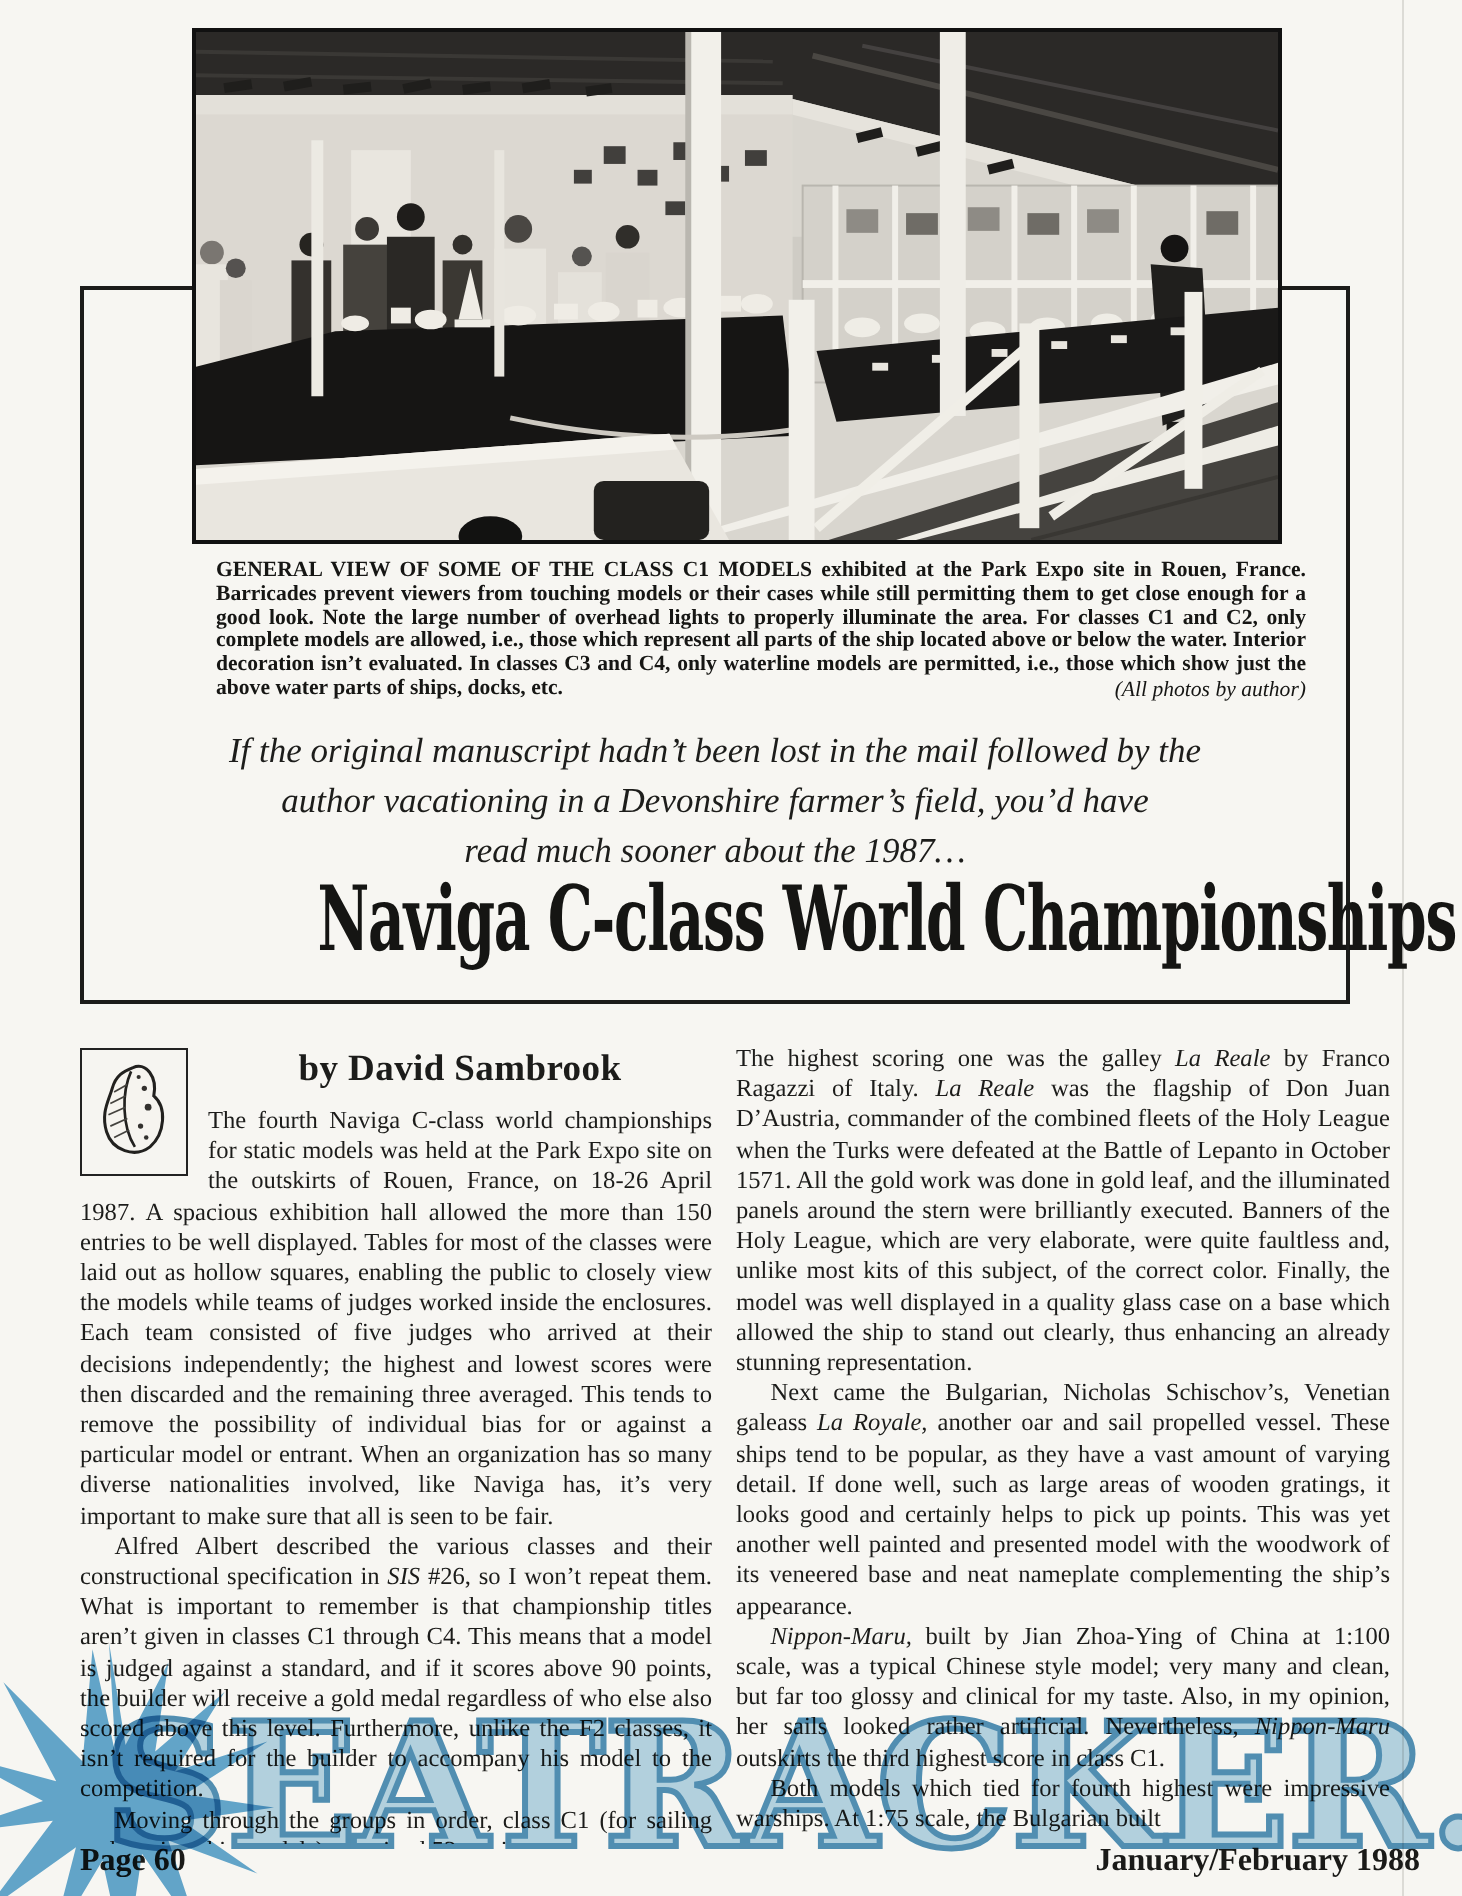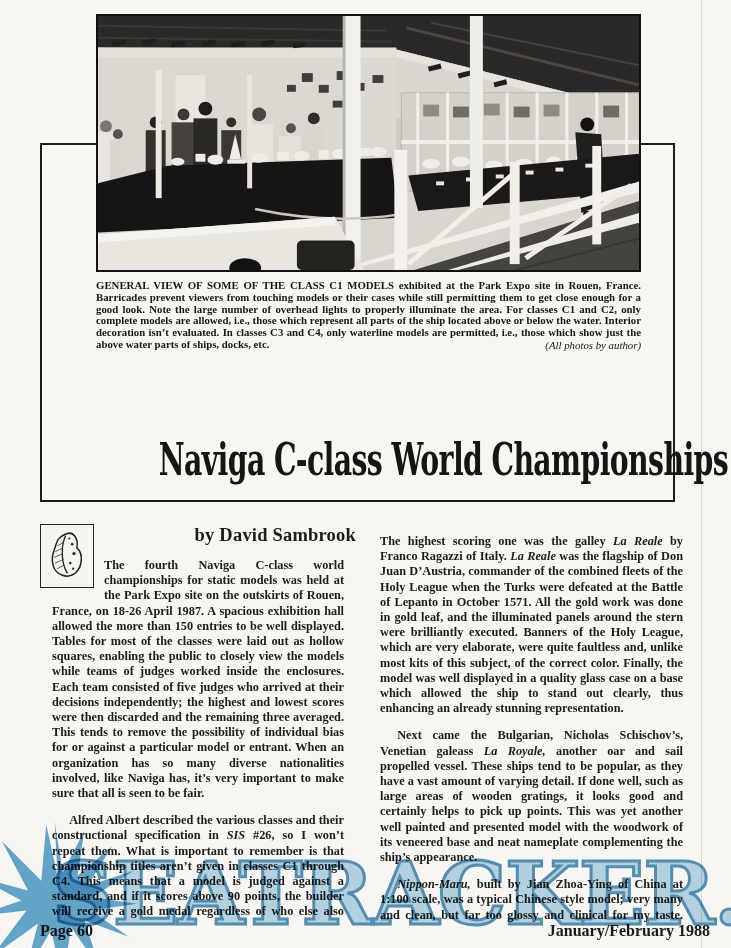--- a/index.html
+++ b/index.html
@@ -12,21 +12,21 @@
 
   
   .photo-frame{
     position:absolute; left:96px; top:14px; width:545px; height:258px;
     border:2px solid #111; box-sizing:border-box; background:#d9d6cf; z-index:5;
   }
   .photo-frame svg{display:block; width:100%; height:100%;}
 
   
   .caption{
-    position:absolute; left:96px; top:280px; width:545px; z-index:5;
+    position:absolute; left:108px; top:280px; width:545px; z-index:5;
     font-weight:bold; font-size:10.8px; line-height:11.8px; text-align:justify;
     color:#161614;
   }
   .caption-credit{
     position:absolute; right:0; bottom:-1px; font-weight:normal; font-style:italic;
     font-size:10.8px; background:transparent;
   }
 
   
   .feature-box{
@@ -51,23 +51,23 @@
     font-size:12.3px; line-height:15.2px; text-align:justify; color:#1c1c1a;
   }
   .column-left{left:40px; width:316px;}
   .column-right{left:368px; width:327px;}
   .byline-icon{
     float:left; width:54px; height:64px; margin:2px 10px 4px 0;
     border:1.5px solid #222; box-sizing:border-box; background:#f6f5f1;
   }
   .byline{
     font-weight:bold; font-size:18.5px; line-height:22px; margin:2px 0 7px 0;
-    text-align:right; letter-spacing:.2px;
-  }
-  .body-p{margin:12px;font-weight:bold;}
+    text-align:center; letter-spacing:.2px;
+  }
+  .body-p{margin:0;}
   .body-p.indent{text-indent:1.4em;}
 
   
   .footer-left,.footer-right{
     position:absolute; top:922px; font-weight:bold; font-size:16px; z-index:6;text-align:center;
   }
   .footer-left{left:40px;}
   .footer-right{right:21px;}
 
   
@@ -84,20 +84,25 @@
     mix-blend-mode:multiply; opacity:.8; letter-spacing:-1px;
   }
 </style>
 </head>
 <body>
 
 <div class="page">
   <div class="page-edge"></div>
 
   <div class="feature-box">
+    <div class="intro-quote">
+        <div>If the original manuscript hadn’t been lost in the mail followed by the</div>
+        <div>author vacationing in a Devonshire farmer’s field, you’d have</div>
+        <div>read much sooner about the 1987…</div>
+      </div>
     <div class="headline">Naviga C-class World Championships</div>
   </div>
 
   <div class="photo-frame">
     <svg viewBox="0 0 544 258" preserveAspectRatio="none">
       <rect width="544" height="258" fill="#d9d6cf"></rect>
 
       <polygon points="0,0 544,0 544,96 300,34 0,32" fill="#2b2927"></polygon>
       <line x1="310" y1="12" x2="544" y2="70" stroke="#4a4743" stroke-width="3"></line>
       <line x1="335" y1="7" x2="544" y2="50" stroke="#444140" stroke-width="2"></line>

